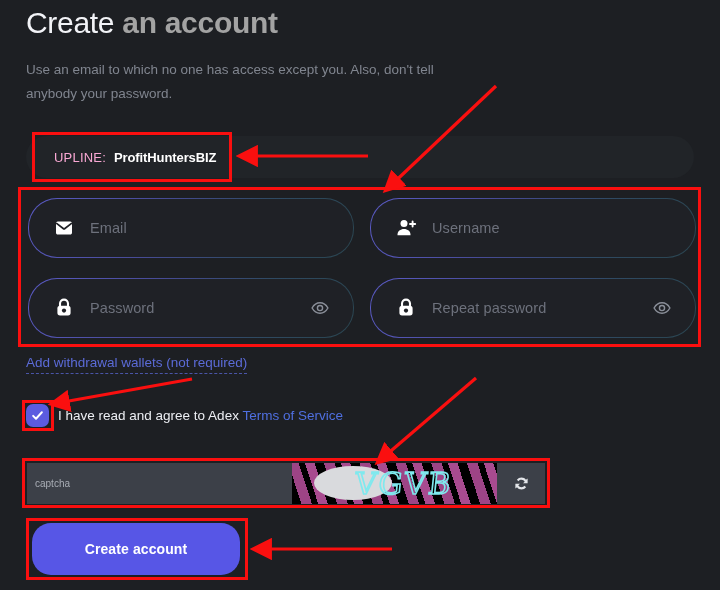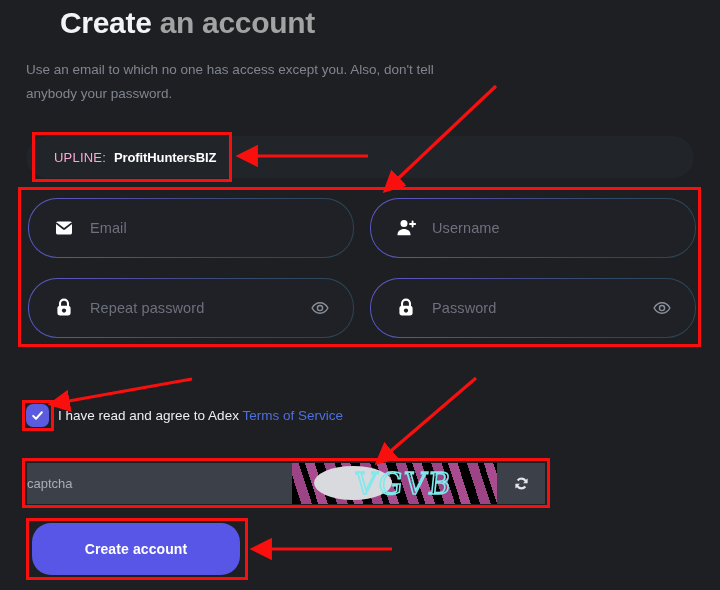--- a/index.html
+++ b/index.html
@@ -25,21 +25,21 @@
   
   .page-title {
     position: absolute;
     left: 26px;
     top: 6px;
     font-size: 30px;
     letter-spacing: -0.3px;
     color: #f2f3f7;
     white-space: nowrap;
   }
-  .page-title .bold { font-weight: 700; margin-left: 34px; }
+  .page-title .bold { font-weight: 400; }
   .page-title .light { font-weight: 700; color: #a3a3a3; }
 
   .page-subtitle {
     position: absolute;
     left: 26px;
     top: 58px;
     width: 450px;
     font-size: 13.5px;
     line-height: 24px;
     color: #80858f;
@@ -184,22 +184,22 @@
     background: #3c4048;
     display: flex;
     align-items: center;
     overflow: hidden;
   }
   .captcha-input {
     flex: 1 1 auto;
     height: 100%;
     display: flex;
     align-items: center;
-    padding-left: 0;
-    font-size: 13px;
+    padding-left: 8px;
+    font-size: 10px;
     color: #a9adb5;
     cursor: text;
   }
   .captcha-image {
     position: relative;
     width: 205px;
     height: 41px;
     flex: 0 0 auto;
     overflow: hidden;
     background:
@@ -323,48 +323,49 @@
     </div>
 
     <div class="field">
       <span class="field-icon">
         <svg width="24" height="24" viewBox="0 0 24 24" fill="#ffffff">
           <path d="M8 10V7.6a4 4 0 0 1 8 0V10" stroke="#ffffff" stroke-width="2.1" fill="none" stroke-linecap="round"></path>
           <rect x="5.4" y="9.8" width="13.2" height="9.6" rx="2.6"></rect>
           <circle cx="12" cy="14.6" r="2.1" fill="#1f2126"></circle>
         </svg>
       </span>
-      <span class="field-placeholder">Repeat password</span>
+      <span class="field-placeholder">Password</span>
       <span class="eye-btn">
         <svg width="20" height="20" viewBox="0 0 24 24" fill="none" stroke="#8a8f99" stroke-width="1.7">
           <path d="M2.5 12S6 5.8 12 5.8 21.5 12 21.5 12 18 18.2 12 18.2 2.5 12 2.5 12z"></path>
           <circle cx="12" cy="12" r="3.1"></circle>
         </svg>
       </span>
     </div>
 
     <div class="field">
       <span class="field-icon">
         <svg width="24" height="24" viewBox="0 0 24 24" fill="#ffffff">
           <path d="M8 10V7.6a4 4 0 0 1 8 0V10" stroke="#ffffff" stroke-width="2.1" fill="none" stroke-linecap="round"></path>
           <rect x="5.4" y="9.8" width="13.2" height="9.6" rx="2.6"></rect>
           <circle cx="12" cy="14.6" r="2.1" fill="#1f2126"></circle>
         </svg>
       </span>
-      <span class="field-placeholder">Password</span>
+      <span class="field-placeholder">Repeat password</span>
       <span class="eye-btn">
         <svg width="20" height="20" viewBox="0 0 24 24" fill="none" stroke="#8a8f99" stroke-width="1.7">
           <path d="M2.5 12S6 5.8 12 5.8 21.5 12 21.5 12 18 18.2 12 18.2 2.5 12 2.5 12z"></path>
           <circle cx="12" cy="12" r="3.1"></circle>
         </svg>
       </span>
     </div>
 
   </div>
 
+  <div class="wallets-link">Add withdrawal wallets (not required)</div>
 
   <div class="terms-row">
     <span class="checkbox">
       <svg width="15" height="15" viewBox="0 0 24 24" fill="none" stroke="#ffffff" stroke-width="3.1" stroke-linecap="round" stroke-linejoin="round">
         <path d="M5 12.6l4.6 4.6L19 6.8"></path>
       </svg>
     </span>
     <span class="terms-text">
       <span>I have read and agree to Adex</span>
       <span class="terms-link">Terms of Service</span>

